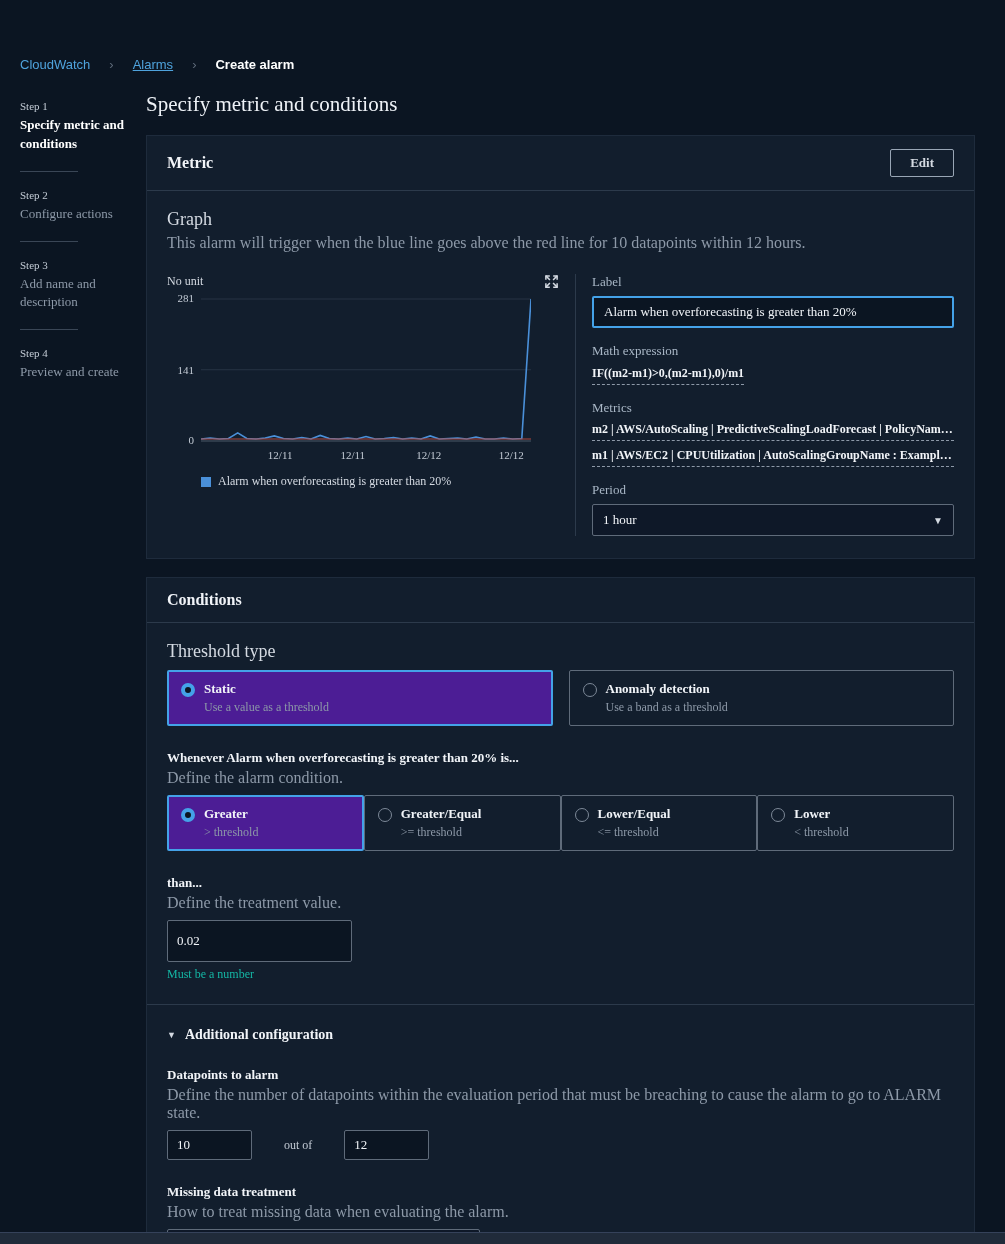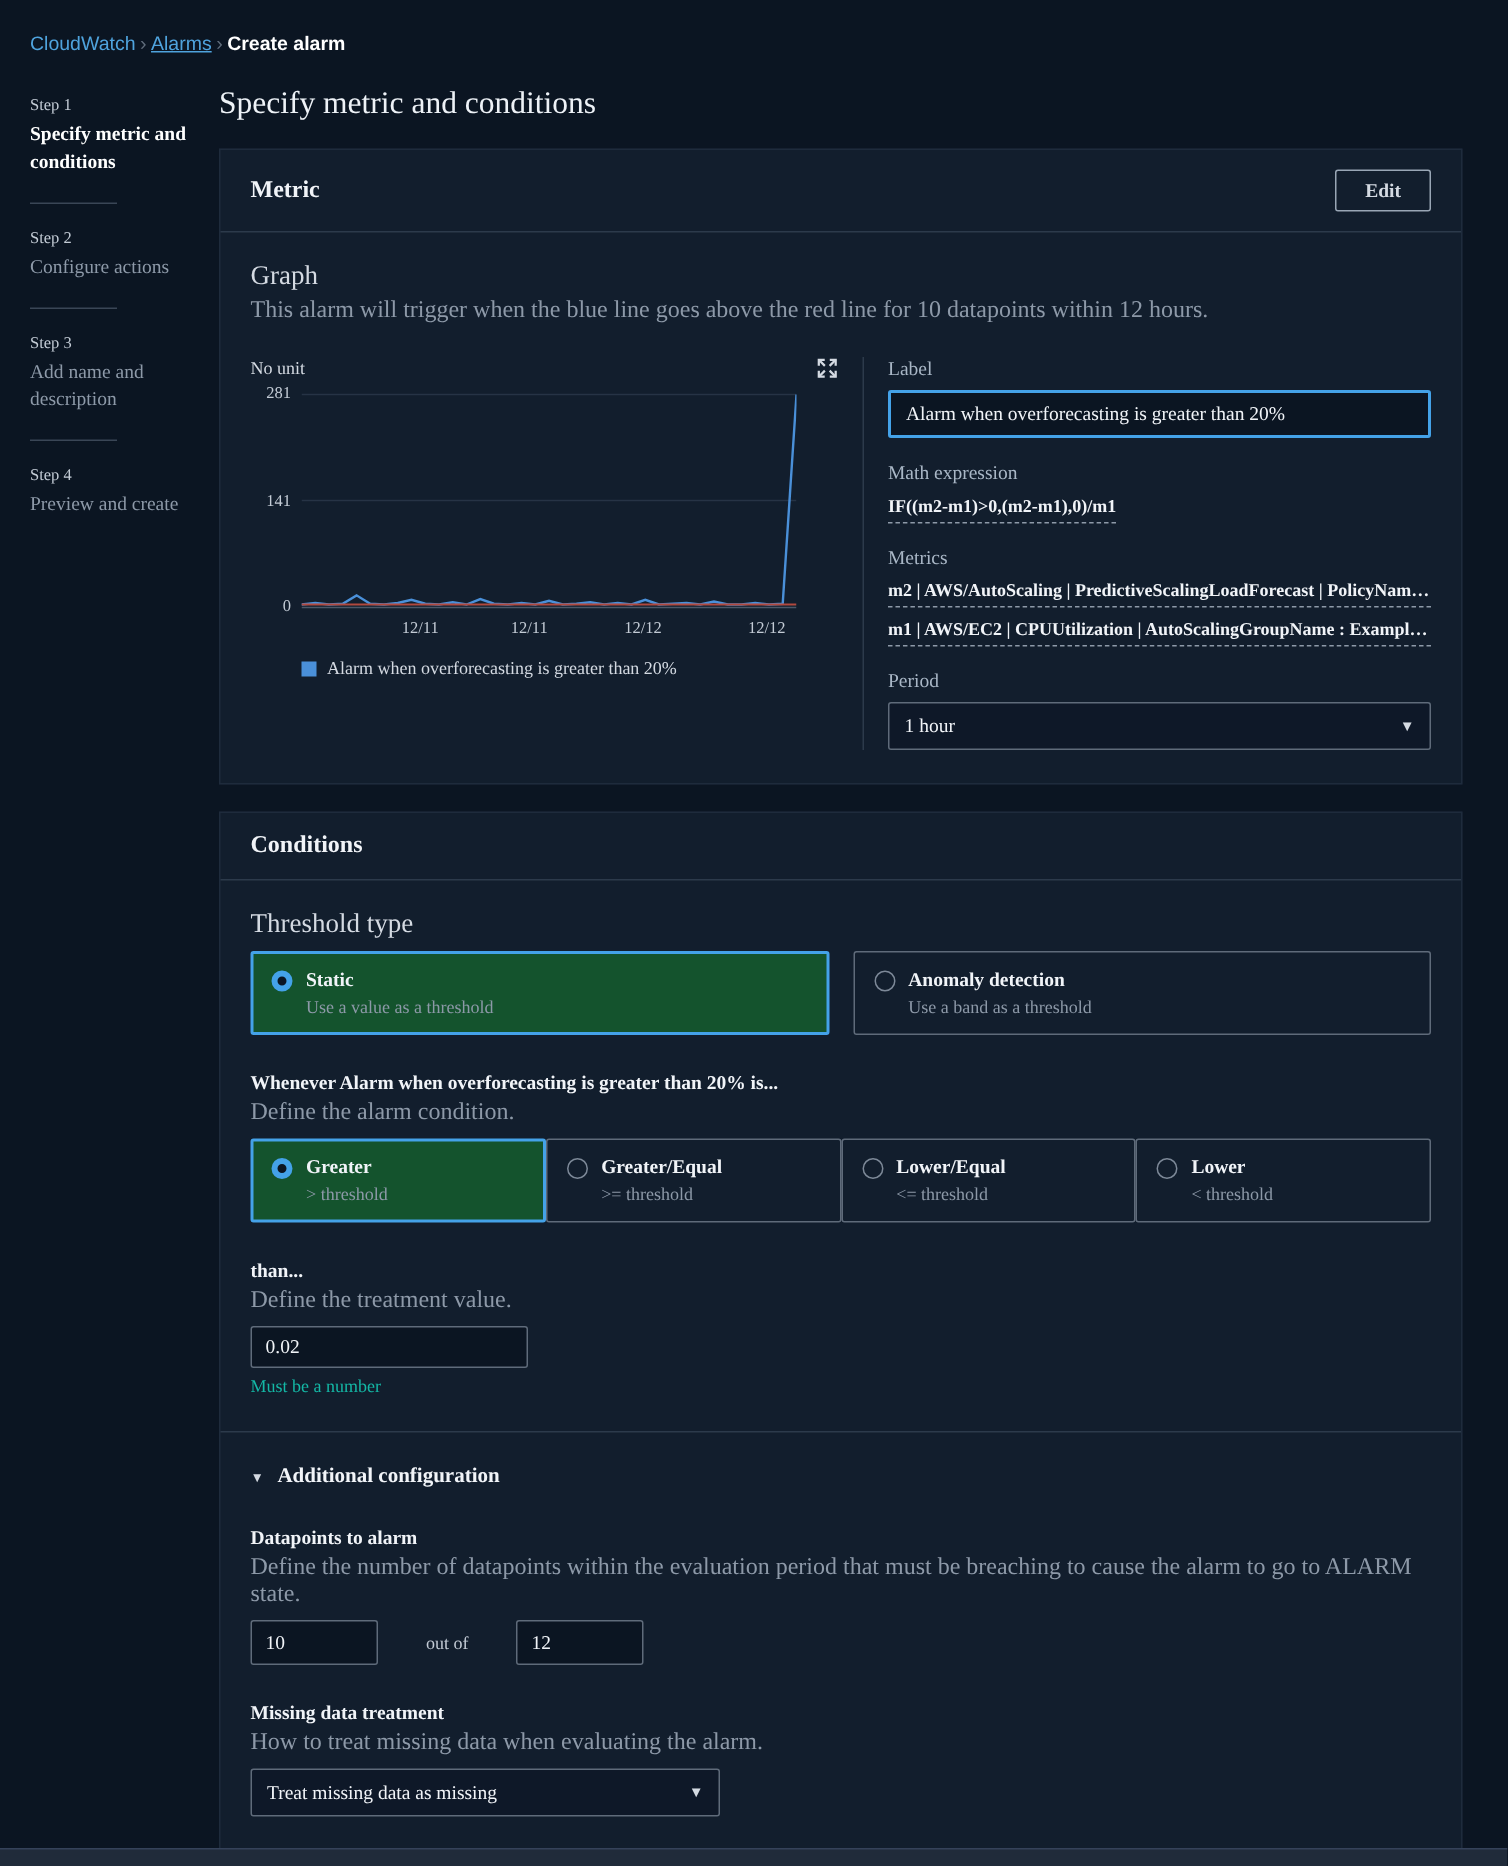--- a/index.html
+++ b/index.html
@@ -2,21 +2,21 @@
 <html><head>
 <meta charset="utf-8">
 <style>
   * { margin:0; padding:0; box-sizing:border-box; }
   html,body { background:#0b1522; }
   body {
     width:1005px; height:1244px; position:relative; overflow:hidden;
     color:#d4dae2; font-family:"Liberation Sans", sans-serif; font-size:13px;
   }
   
-  .breadcrumb { padding:21px 20px 4px; display:flex; gap:3px; align-items:center; font-size:13px; }
+  .breadcrumb { padding:21px 20px 4px; display:flex; gap:19px; align-items:center; font-size:13px;margin-top:36px; }
   .crumb-link { color:#4fa3dd; cursor:pointer; }
   .crumb-link.underline { text-decoration:underline; }
   .crumb-current { color:#ffffff; font-weight:700; }
   .sep { color:#5f6b7a; font-size:13px; }
 
   .layout { display:flex; padding:0 30px 0 20px;font-family:Liberation Serif, serif; }
 
   
   .steps { width:110px; flex-shrink:0; padding-top:24px; }
   .step { cursor:pointer; }
@@ -66,28 +66,28 @@
   .dashed-inline { display:inline-block; }
   .truncate { white-space:nowrap; overflow:hidden; text-overflow:ellipsis; margin-bottom:7px; }
   .truncate:last-child { margin-bottom:0; }
   .select { height:32px; background:#0e1828; border:1px solid #5f6b7a; display:flex; align-items:center; justify-content:space-between; padding:0 10px; color:#f1f4f8; cursor:pointer; border-radius:2px; font-size:13px; }
   .caret { font-size:10px; color:#d4dae2; }
 
   
   .cards-2 { display:grid; grid-template-columns:1fr 1fr; gap:16px; margin-top:8px; }
   .cards-4 { display:grid; grid-template-columns:repeat(4,1fr); gap:0; margin-top:8px; }
   .card { border:1px solid #5f6b7a; border-radius:2px; padding:10px 13px; display:flex; gap:9px; cursor:pointer; background:#121e2d; }
-  .card.selected { border:2px solid #44a2e8; background:#14532d; padding:9px 12px; }
+  .card.selected { border:2px solid #44a2e8; background:#4c1d95; padding:9px 12px; }
   .radio { width:14px; height:14px; border:1px solid #7d8998; border-radius:50%; flex-shrink:0; margin-top:2px; }
   .radio.checked { border:4px solid #44a2e8; background:#0b1522; }
   .card-title { font-size:13px; font-weight:700; color:#f1f4f8; display:block; }
   .card-desc { font-size:12px; color:#8d99a8; display:block; margin-top:3px; }
   .group-label { font-size:13px; font-weight:700; color:#f1f4f8; margin-bottom:3px; }
   .block { margin-top:24px; }
-  .small-input { width:185px; height:28px; background:#0b1522; border:1px solid #5f6b7a; color:#f1f4f8; font-size:13px; padding:0 9px; font-family:inherit; border-radius:2px; margin-top:8px; }
+  .small-input { width:185px; height:42px; background:#0b1522; border:1px solid #5f6b7a; color:#f1f4f8; font-size:13px; padding:0 9px; font-family:inherit; border-radius:2px; margin-top:8px; }
   .hint { font-size:12px; color:#14b8a6; margin-top:5px; }
   .hr-full { border:none; border-top:1px solid #2c3a4b; margin:22px -20px; }
   .addl-header { display:flex; align-items:center; gap:9px; font-weight:700; color:#f1f4f8; font-size:14px; cursor:pointer; }
   .addl-caret { font-size:9px; color:#d4dae2; }
   .dp-row { display:flex; align-items:center; gap:32px; margin-top:8px; }
   .dp-input { width:85px; height:30px; background:#0b1522; border:1px solid #5f6b7a; color:#f1f4f8; font-size:13px; padding:0 9px; font-family:inherit; border-radius:2px; }
   .dp-sep { font-size:12px; color:#c3cbd5; }
   .md-select { width:313px; margin-top:8px; }
 
   

